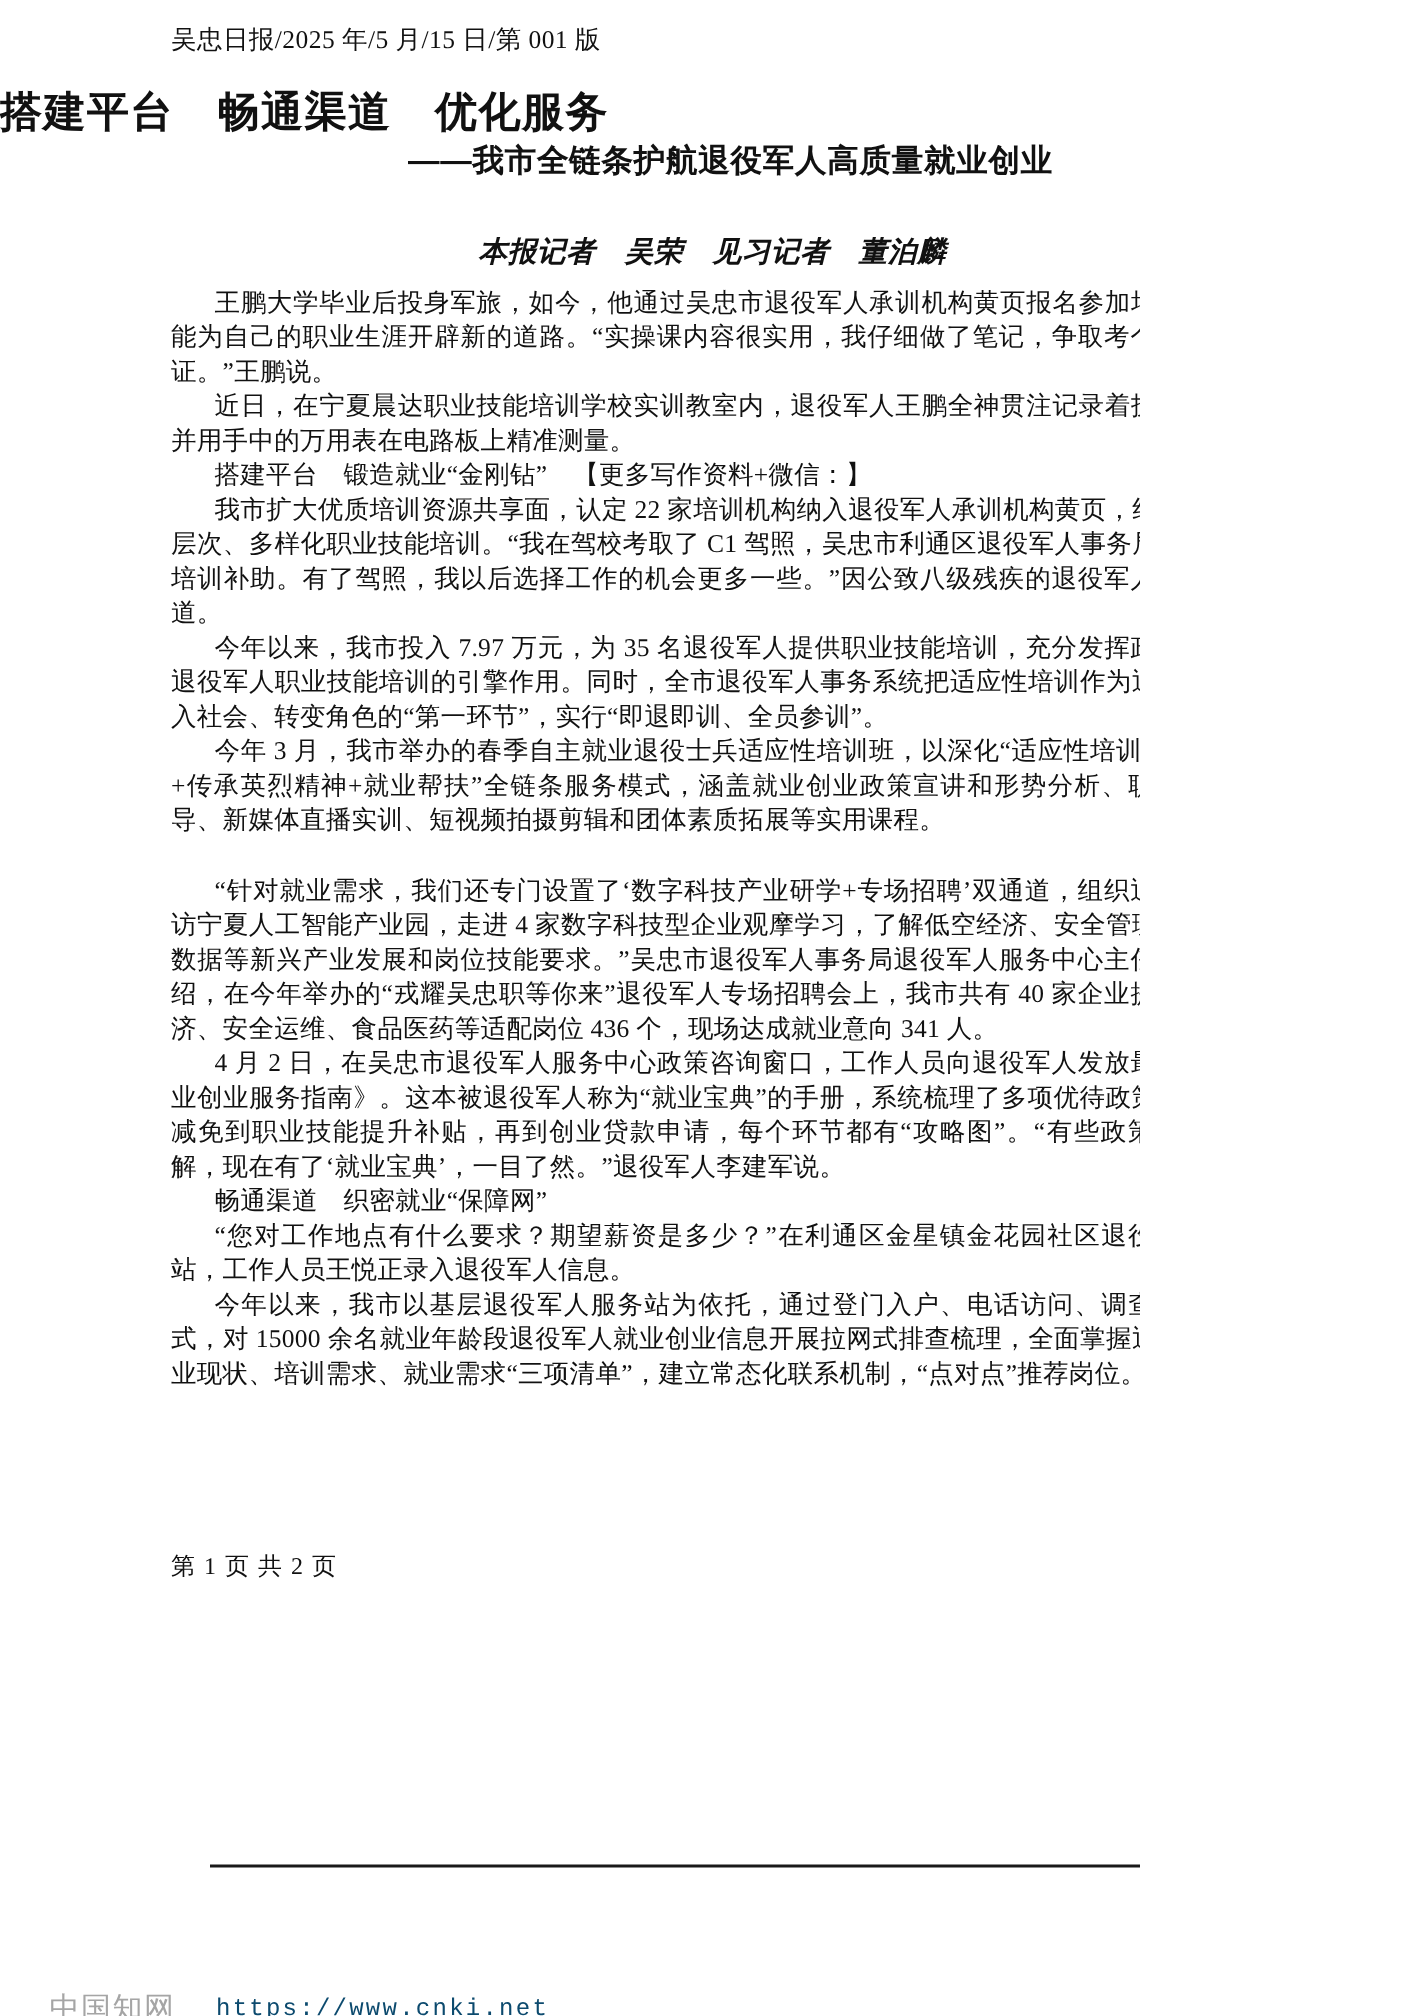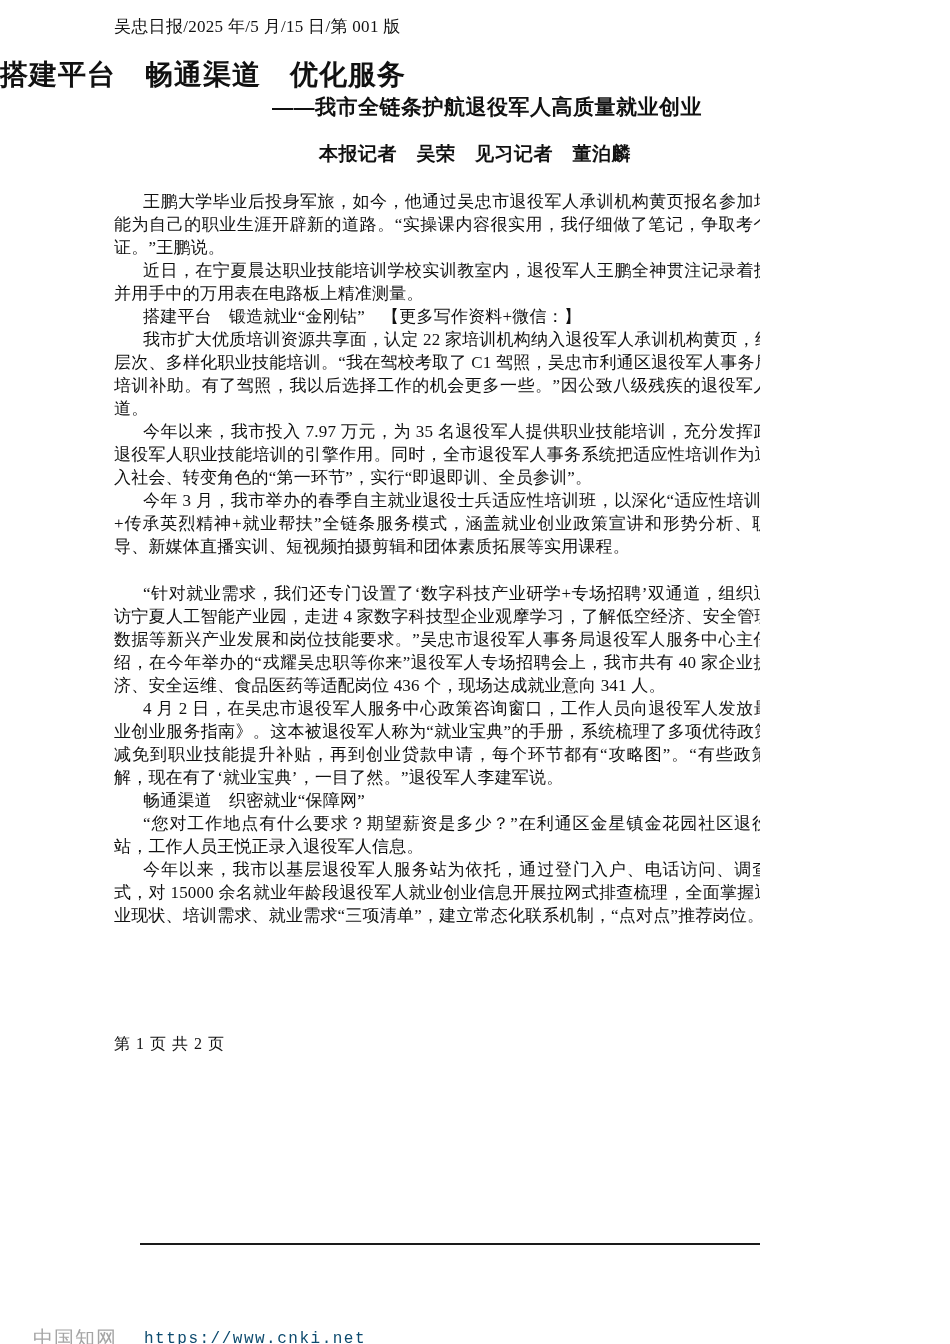--- a/index.html
+++ b/index.html
@@ -38,26 +38,27 @@
     margin: 0;
     text-align: center;
     font-family: "Liberation Sans", "DejaVu Sans", sans-serif;
     font-weight: bold;
     font-size: 21px;
     letter-spacing: 0.5px;
     padding-left: 12px;
   }
   .byline {
     position: absolute;
-    left: 0; top: 141px; width: 950px;
+    left: 0; top: 155px; width: 950px;
     text-align: center;
     font-family: "Liberation Sans", "DejaVu Sans", sans-serif;
     font-weight: bold;
     font-size: 19px;
     letter-spacing: 0.5px;
+    font-style: italic;
   }
   .article-body {
     position: absolute;
     left: 114px; top: 190px;
     width: 727px;
   }
   .article-body p {
     margin: 0;
     font-size: 17px;
     line-height: 23px;

